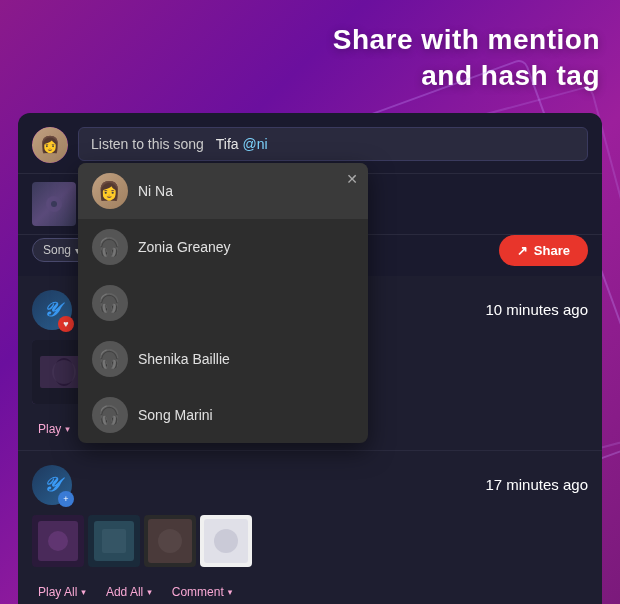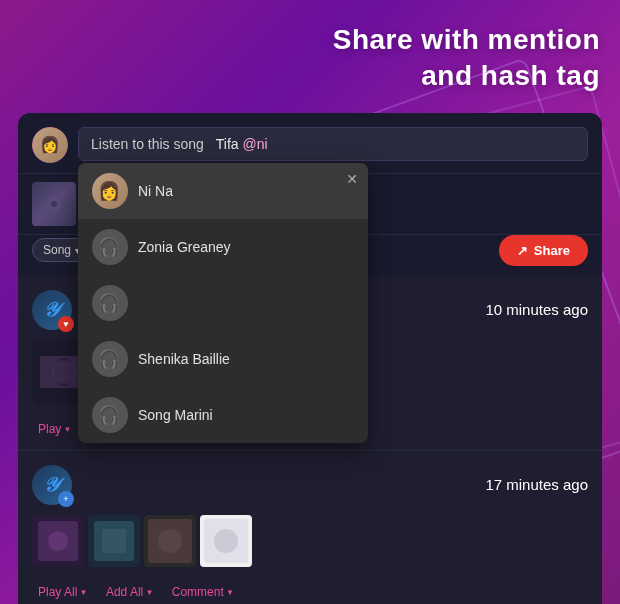--- a/index.html
+++ b/index.html
@@ -86,21 +86,21 @@
     }
 
     .compose-text-box .typed-text {
       color: #ccc;
     }
     .compose-text-box .highlight {
       color: #e5e5e5;
       margin-left: 8px;
     }
     .compose-text-box .mention {
-      color: #f9a8d4;
+      color: #7dd3fc;
     }
 
     
     .mention-dropdown {
       position: absolute;
       top: 50px;
       left: 60px;
       width: 290px;
       background: #2d2d2d;
       border-radius: 8px;
@@ -350,21 +350,21 @@
     .feed-actions {
       display: flex;
       align-items: center;
       gap: 8px;
       padding: 6px 0 2px;
     }
 
     .feed-action-btn {
       background: transparent;
       border: none;
-      color: #ec4899;
+      color: #f9a8d4;
       font-size: 12px;
       cursor: pointer;
       display: flex;
       align-items: center;
       gap: 4px;
       padding: 4px 6px;
       border-radius: 4px;
       justify-content: flex-end;
     }
 

